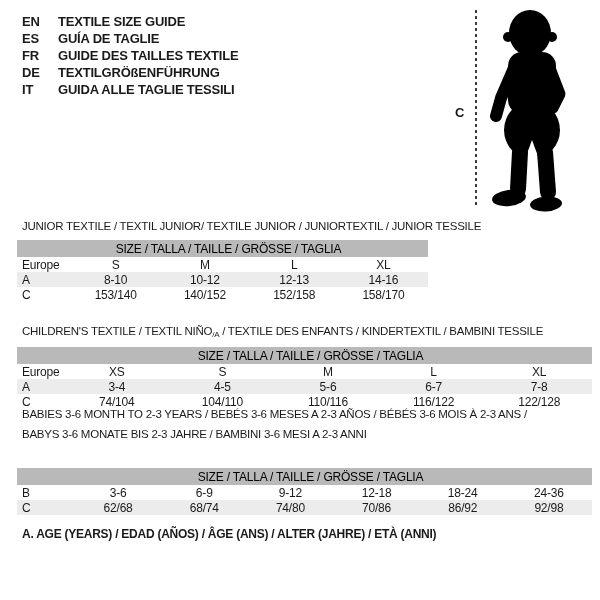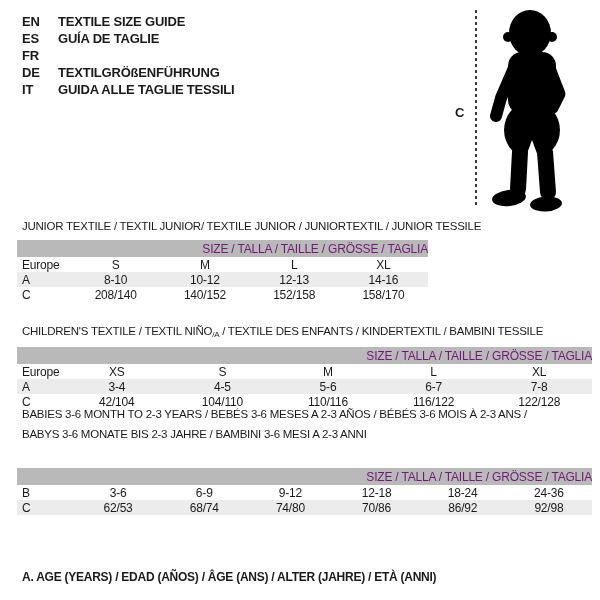--- a/index.html
+++ b/index.html
@@ -34,51 +34,52 @@
     font-size:11.5px;font-weight:normal;letter-spacing:-0.25px;
     white-space:nowrap;line-height:20px;
   }
   .tbl-title .sub{font-size:8px;vertical-align:-2px;}
   
   .tbl{position:absolute;left:17px;}
   table{border-collapse:collapse;table-layout:fixed;width:100%;}
   td{font-size:12px;letter-spacing:-0.2px;white-space:nowrap;overflow:hidden;}
   tr.bar td{
     background:var(--bar-bg);height:17px;
-    padding-left:12px;text-align:right;color:#701a75;
+    padding-left:12px;text-align:center;color:#000000;
   }
   tr.data td{height:15px;text-align:center;}
   tr.data td.lbl{text-align:left;padding-left:5px;}
   tr.shaded td{background:var(--shade-bg);}
   .t1{top:240px;width:411px;}
   .t2{top:347px;width:575px;}
   .t3{top:468px;width:575px;}
   .t1-title{top:216px;}
   .t2-title{top:321px;}
   .t3-title{top:404px;}
   
-  .footnotes{position:absolute;left:22px;top:568px;text-align:right;}
+  .footnotes{position:absolute;left:22px;top:525px;text-align:right;}
   .footnote{font-size:12px;font-weight:bold;letter-spacing:-0.25px;line-height:19px;white-space:nowrap;}
 </style>
 </head>
 <body>
 
 <div class="canvas">
 
   <div class="lang-block">
     <div class="lang-row">
       <span class="lang-code">EN</span>
       <span class="lang-label">TEXTILE SIZE GUIDE</span>
     </div>
     <div class="lang-row">
       <span class="lang-code">ES</span>
       <span class="lang-label">GUÍA DE TAGLIE</span>
     </div>
     <div class="lang-row">
       <span class="lang-code">FR</span>
+      <span class="lang-label">GUIDE DES TAILLES TEXTILE</span>
     </div>
     <div class="lang-row">
       <span class="lang-code">DE</span>
       <span class="lang-label">TEXTILGRÖßENFÜHRUNG</span>
     </div>
     <div class="lang-row">
       <span class="lang-code">IT</span>
       <span class="lang-label">GUIDA ALLE TAGLIE TESSILI</span>
     </div>
   </div>
@@ -126,21 +127,21 @@
       </tr>
       <tr class="data shaded">
         <td class="lbl">A</td>
         <td>8-10</td>
         <td>10-12</td>
         <td>12-13</td>
         <td>14-16</td>
       </tr>
       <tr class="data">
         <td class="lbl">C</td>
-        <td>208/140</td>
+        <td>153/140</td>
         <td>140/152</td>
         <td>152/158</td>
         <td>158/170</td>
       </tr>
     </tbody>
       </table>
   </div>
 
   <div class="tbl-title t2-title">
     <span>CHILDREN'S TEXTILE / TEXTIL NIÑO</span><span class="sub">/A</span><span> / TEXTILE DES ENFANTS / KINDERTEXTIL / BAMBINI TESSILE</span>
@@ -170,21 +171,21 @@
       <tr class="data shaded">
         <td class="lbl">A</td>
         <td>3-4</td>
         <td>4-5</td>
         <td>5-6</td>
         <td>6-7</td>
         <td>7-8</td>
       </tr>
       <tr class="data">
         <td class="lbl">C</td>
-        <td>42/104</td>
+        <td>74/104</td>
         <td>104/110</td>
         <td>110/116</td>
         <td>116/122</td>
         <td>122/128</td>
       </tr>
     </tbody>
       </table>
   </div>
 
   <div class="tbl-title t3-title">
@@ -210,21 +211,21 @@
         <td class="lbl">B</td>
         <td>3-6</td>
         <td>6-9</td>
         <td>9-12</td>
         <td>12-18</td>
         <td>18-24</td>
         <td>24-36</td>
       </tr>
       <tr class="data shaded">
         <td class="lbl">C</td>
-        <td>62/53</td>
+        <td>62/68</td>
         <td>68/74</td>
         <td>74/80</td>
         <td>70/86</td>
         <td>86/92</td>
         <td>92/98</td>
       </tr>
     </tbody>
       </table>
   </div>
 

